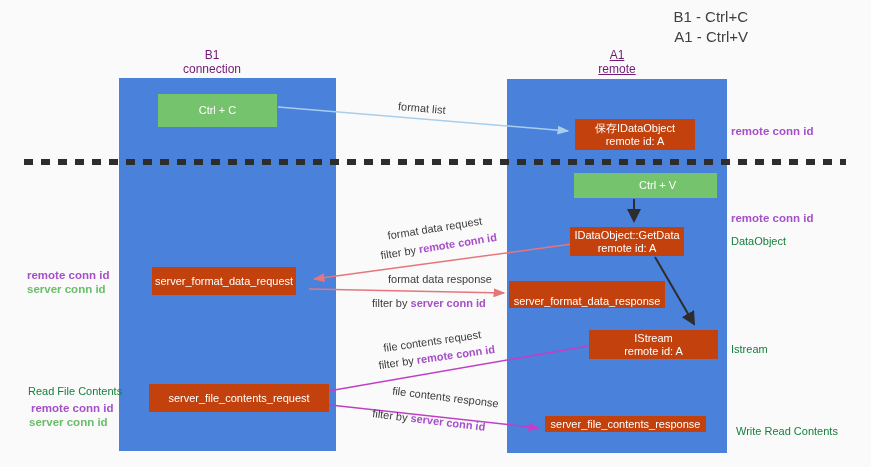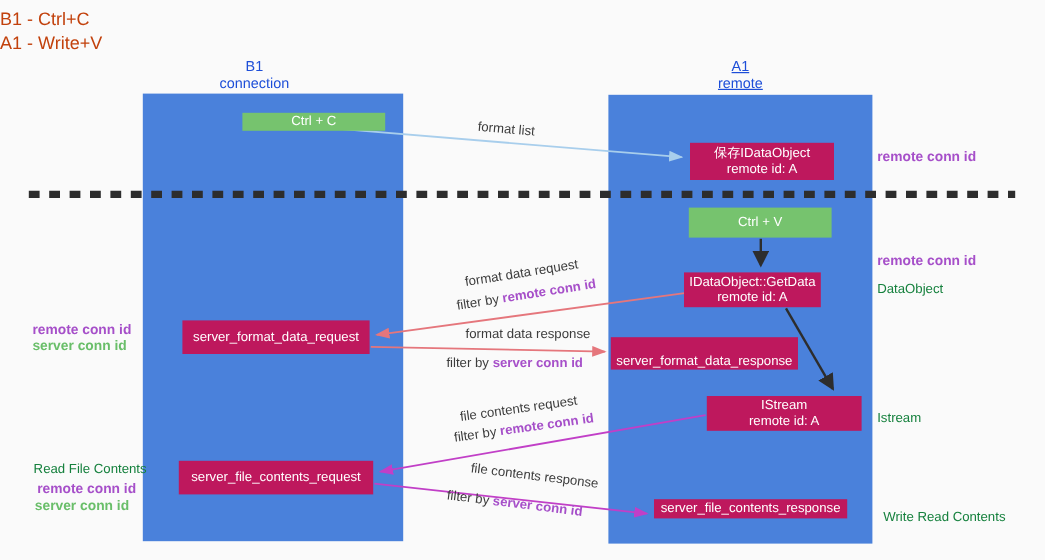--- a/index.html
+++ b/index.html
@@ -1,38 +1,38 @@
 <!DOCTYPE html>
 <html><head>
 <meta charset="utf-8">
 <style>
   html,body{margin:0;padding:0;background:#fafafa;}
   body{font-family:"Liberation Sans",sans-serif;}
   .canvas{position:relative;width:871px;height:467px;background:#fafafa;overflow:hidden;}
-  .title{position:absolute;left:0;top:7px;width:748px;text-align:left;font-size:15px;color:#c2410c;line-height:20px;z-index:3;}
-  .colheader{position:absolute;top:48px;text-align:center;font-size:12px;color:#1d4ed8;line-height:14px;z-index:3;}
+  .title{position:absolute;left:0;top:7px;width:748px;text-align:right;font-size:15px;color:#404040;line-height:20px;z-index:3;}
+  .colheader{position:absolute;top:48px;text-align:center;font-size:12px;color:#701a75;line-height:14px;z-index:3;}
   .col{position:absolute;background:#4A81DB;z-index:0;}
   .box{position:absolute;display:flex;flex-direction:column;align-items:center;justify-content:center;
        color:#fff;font-size:11px;line-height:13px;text-align:center;z-index:2;white-space:nowrap;}
-  .orange{background:#be185d;}
+  .orange{background:#c2410c;}
   .green{background:#76C36E;}
   .lbl{position:absolute;font-size:11px;color:#3c3c3c;white-space:nowrap;z-index:3;}
   .side{position:absolute;font-size:11px;color:#15803d;white-space:nowrap;z-index:3;line-height:14px;}
   .purple{color:#A64FC9;font-weight:bold;}
   .greentx{color:#69BE69;font-weight:bold;}
   svg.overlay{position:absolute;left:0;top:0;z-index:1;pointer-events:none;}
 </style>
 </head>
 <body>
 
 <div class="canvas">
 
   <div class="title">
     <div>B1 - Ctrl+C</div>
-    <div>A1 - Write+V</div>
+    <div>A1 - Ctrl+V</div>
   </div>
 
   <div class="colheader" style="left:112px;width:200px;">
     <div>B1</div>
     <div>connection</div>
   </div>
   <div class="colheader" style="left:507px;width:220px;text-decoration:underline;">
     <div>A1</div>
     <div>remote</div>
   </div>
@@ -58,52 +58,52 @@
     <line x1="278" y1="107" x2="568" y2="131" stroke="#A8CEEC" stroke-width="1.5" marker-end="url(#ah-blue)"></line>
     <line x1="24" y1="162" x2="846" y2="162" stroke="#2D2D2D" stroke-width="6" stroke-dasharray="9 8"></line>
     <line x1="634" y1="199" x2="634" y2="221" stroke="#2D2D2D" stroke-width="2" marker-end="url(#ah-black)"></line>
     <line x1="655" y1="257" x2="694" y2="324" stroke="#2D2D2D" stroke-width="2" marker-end="url(#ah-black)"></line>
     <line x1="572" y1="244" x2="314" y2="279" stroke="#E5767C" stroke-width="1.5" marker-end="url(#ah-red)"></line>
     <line x1="309" y1="289" x2="504" y2="293" stroke="#E5767C" stroke-width="1.5" marker-end="url(#ah-red)"></line>
     <line x1="588" y1="346" x2="317" y2="393" stroke="#C13FC7" stroke-width="1.5" marker-end="url(#ah-magenta)"></line>
     <line x1="312" y1="403" x2="539" y2="428" stroke="#C13FC7" stroke-width="1.5" marker-end="url(#ah-magenta)"></line>
   </svg>
 
-  <div class="box green" style="left:158px;top:94px;width:119px;height:15px;margin-left:44px;">
+  <div class="box green" style="left:158px;top:94px;width:119px;height:33px;">
     <span>Ctrl + C</span>
   </div>
 
   <div class="box orange" style="left:575px;top:119px;width:120px;height:31px;">
     <span>保存IDataObject</span>
     <span>remote id: A</span>
   </div>
 
-  <div class="box green" style="left:574px;top:173px;width:119px;height:25px;">
+  <div class="box green" style="left:574px;top:173px;width:119px;height:25px;padding-left:24px;">
     <span>Ctrl + V</span>
   </div>
 
   <div class="box orange" style="left:570px;top:227px;width:114px;height:29px;">
     <span>IDataObject::GetData</span>
     <span>remote id: A</span>
   </div>
 
-  <div class="box orange" style="left:152px;top:267px;width:156px;height:28px;">
+  <div class="box orange" style="left:152px;top:267px;width:144px;height:28px;">
     <span>server_format_data_request</span>
   </div>
 
   <div class="box orange" style="left:509px;top:281px;width:156px;height:27px;justify-content:flex-end;">
     <span>server_format_data_response</span>
   </div>
 
   <div class="box orange" style="left:589px;top:330px;width:129px;height:29px;">
     <span>IStream</span>
     <span>remote id: A</span>
   </div>
 
-  <div class="box orange" style="left:149px;top:384px;width:162px;height:28px;">
+  <div class="box orange" style="left:149px;top:384px;width:180px;height:28px;">
     <span>server_file_contents_request</span>
   </div>
 
   <div class="box orange" style="left:545px;top:416px;width:161px;height:16px;">
     <span>server_file_contents_response</span>
   </div>
 
   <div class="lbl" style="left:398px;top:102px;transform:rotate(5deg);">format list</div>
 
   <div class="lbl" style="left:387px;top:222px;transform:rotate(-9deg);">format data request</div>

